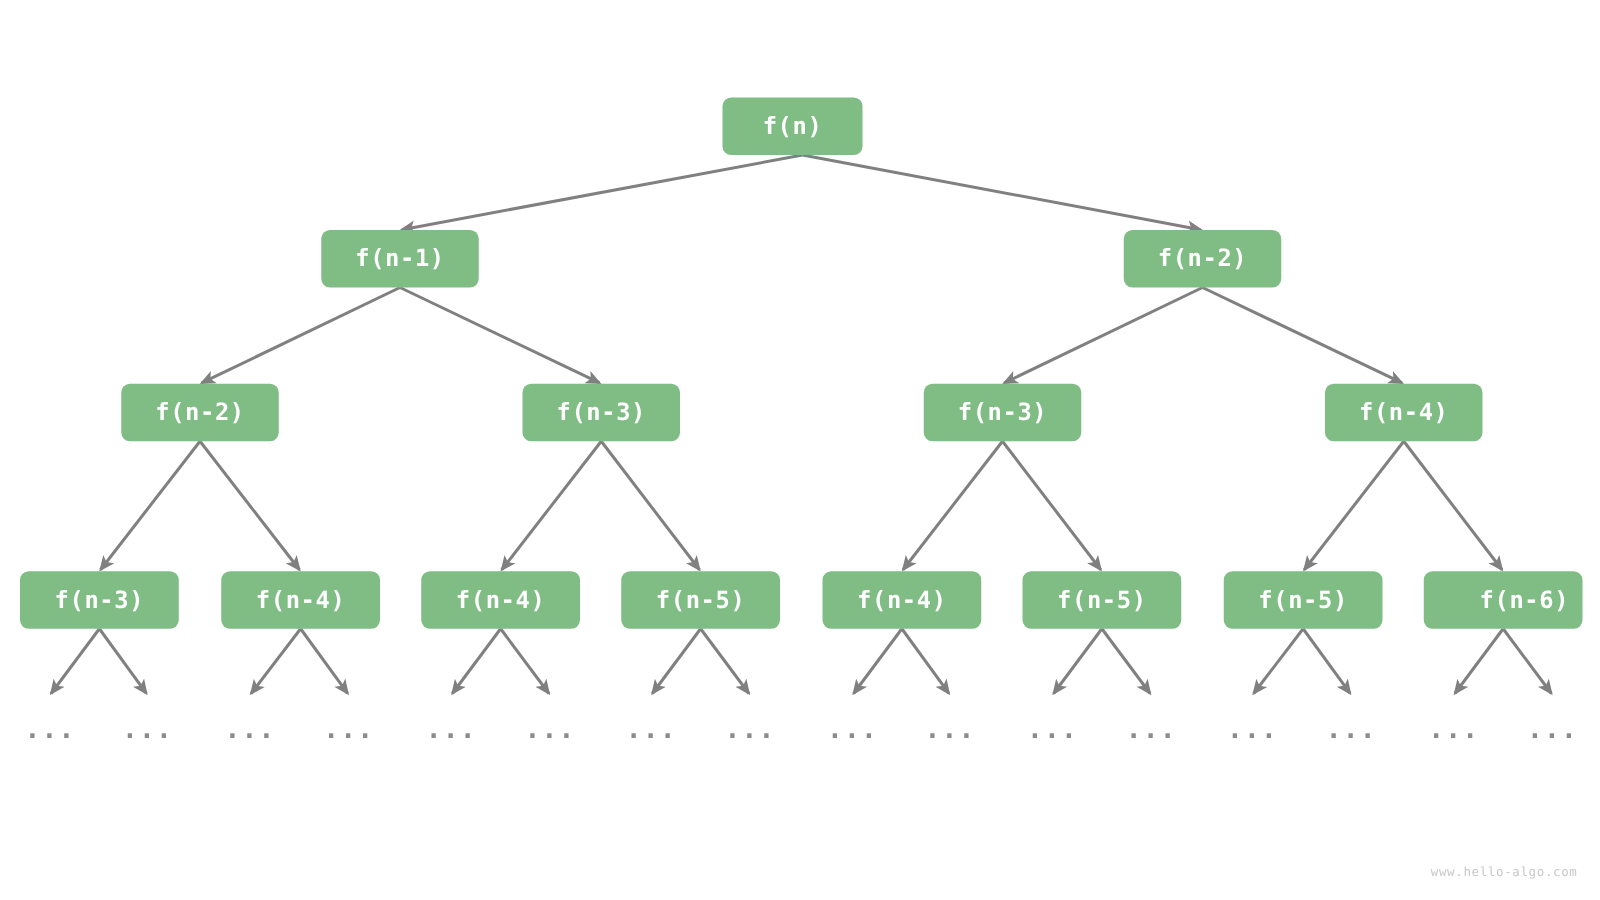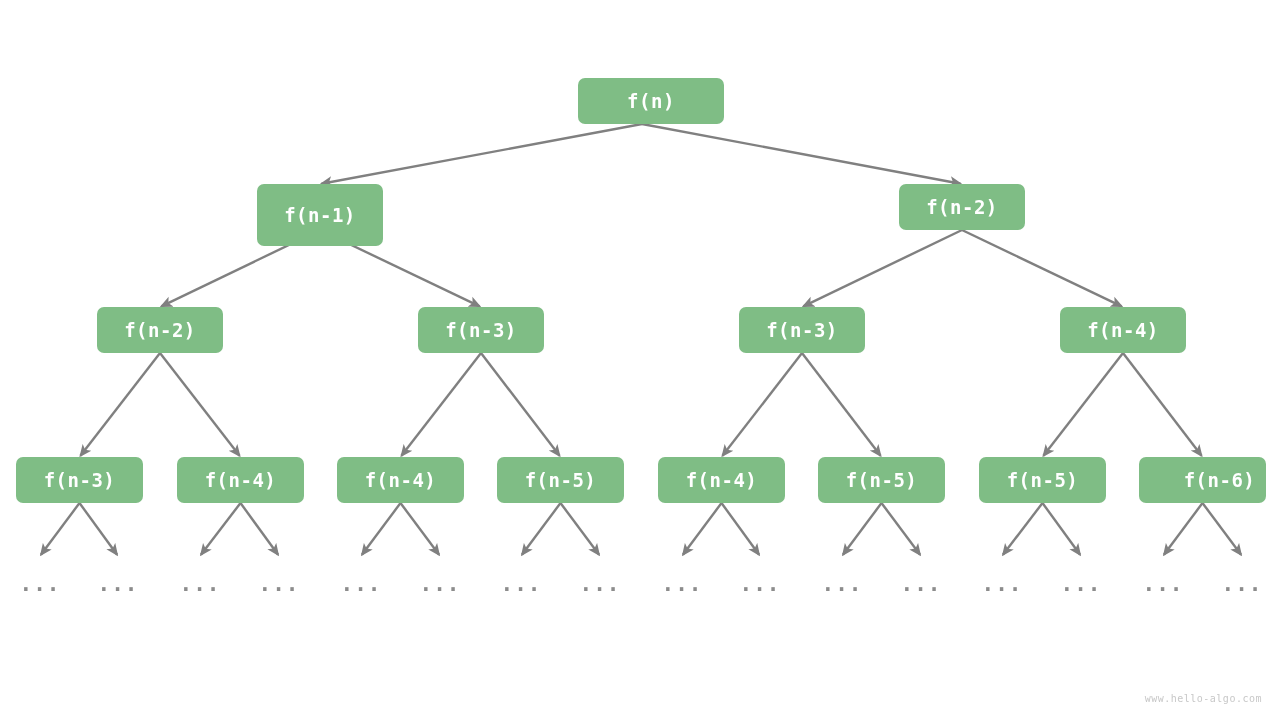--- a/index.html
+++ b/index.html
@@ -102,22 +102,22 @@
       <line x1="721.5" y1="503" x2="682.8963650345808" y2="554.7972823586639" stroke="#808080" stroke-width="2.4" stroke-linecap="butt" marker-end="url(#ah)"></line>
       <line x1="721.5" y1="503" x2="759.1184233465752" y2="554.78640097061" stroke="#808080" stroke-width="2.4" stroke-linecap="butt" marker-end="url(#ah)"></line>
       <line x1="881.5" y1="503" x2="842.8963650345808" y2="554.7972823586639" stroke="#808080" stroke-width="2.4" stroke-linecap="butt" marker-end="url(#ah)"></line>
       <line x1="881.5" y1="503" x2="920.1036349654192" y2="554.7972823586639" stroke="#808080" stroke-width="2.4" stroke-linecap="butt" marker-end="url(#ah)"></line>
       <line x1="1042.5" y1="503" x2="1002.9107577546131" y2="554.8081441729755" stroke="#808080" stroke-width="2.4" stroke-linecap="butt" marker-end="url(#ah)"></line>
       <line x1="1042.5" y1="503" x2="1080.1184233465751" y2="554.78640097061" stroke="#808080" stroke-width="2.4" stroke-linecap="butt" marker-end="url(#ah)"></line>
       <line x1="1202.5" y1="503" x2="1163.8963650345806" y2="554.7972823586639" stroke="#808080" stroke-width="2.4" stroke-linecap="butt" marker-end="url(#ah)"></line>
       <line x1="1202.5" y1="503" x2="1241.1036349654194" y2="554.7972823586639" stroke="#808080" stroke-width="2.4" stroke-linecap="butt" marker-end="url(#ah)"></line>
     </svg>
   <div id="node-layer">
-      <div class="node" style="left: 578px; top: 78px; width: 146px; height: 46px; background: rgb(127, 189, 133); color: rgb(255, 255, 255);">f(n)</div>
-      <div class="node" style="left: 257px; top: 184px; width: 126px; height: 62px; background: rgb(127, 189, 133); color: rgb(255, 255, 255);">f(n-1)</div>
+      <div class="node" style="left: 578px; top: 78px; width: 112px; height: 46px; background: rgb(127, 189, 133); color: rgb(255, 255, 255);">f(n)</div>
+      <div class="node" style="left: 257px; top: 184px; width: 126px; height: 46px; background: rgb(127, 189, 133); color: rgb(255, 255, 255);">f(n-1)</div>
       <div class="node" style="left: 899px; top: 184px; width: 126px; height: 46px; background: rgb(127, 189, 133); color: rgb(255, 255, 255);">f(n-2)</div>
       <div class="node" style="left: 97px; top: 307px; width: 126px; height: 46px; background: rgb(127, 189, 133); color: rgb(255, 255, 255);">f(n-2)</div>
       <div class="node" style="left: 418px; top: 307px; width: 126px; height: 46px; background: rgb(127, 189, 133); color: rgb(255, 255, 255);">f(n-3)</div>
       <div class="node" style="left: 739px; top: 307px; width: 126px; height: 46px; background: rgb(127, 189, 133); color: rgb(255, 255, 255);">f(n-3)</div>
       <div class="node" style="left: 1060px; top: 307px; width: 126px; height: 46px; background: rgb(127, 189, 133); color: rgb(255, 255, 255);">f(n-4)</div>
       <div class="node" style="left: 16px; top: 457px; width: 127px; height: 46px; background: rgb(127, 189, 133); color: rgb(255, 255, 255);">f(n-3)</div>
       <div class="node" style="left: 177px; top: 457px; width: 127px; height: 46px; background: rgb(127, 189, 133); color: rgb(255, 255, 255);">f(n-4)</div>
       <div class="node" style="left: 337px; top: 457px; width: 127px; height: 46px; background: rgb(127, 189, 133); color: rgb(255, 255, 255);">f(n-4)</div>
       <div class="node" style="left: 497px; top: 457px; width: 127px; height: 46px; background: rgb(127, 189, 133); color: rgb(255, 255, 255);">f(n-5)</div>
       <div class="node" style="left: 658px; top: 457px; width: 127px; height: 46px; background: rgb(127, 189, 133); color: rgb(255, 255, 255);">f(n-4)</div>

